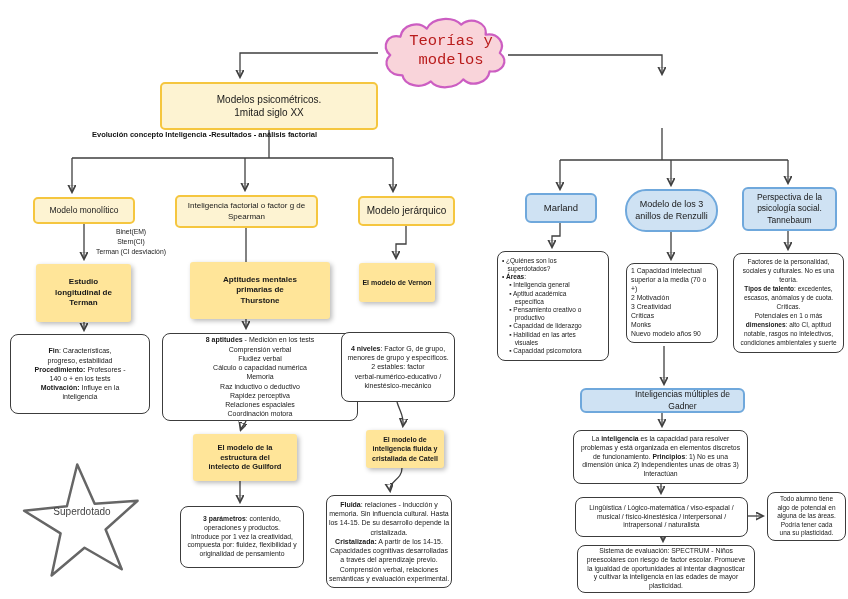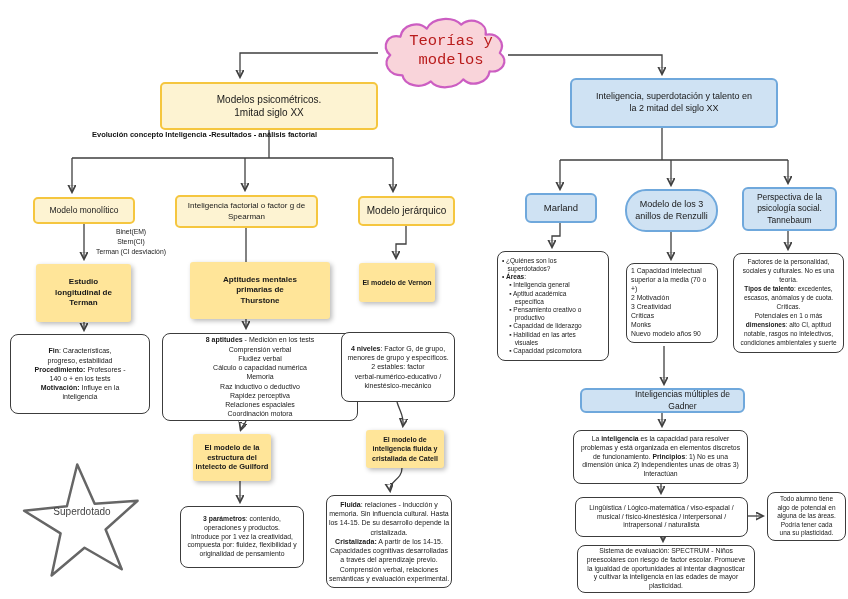--- a/index.html
+++ b/index.html
@@ -90,43 +90,41 @@
 Terman</div>
 
   <div class="box white seg" style="left:10px;top:334px;width:140px;height:80px;font-size:7px;"><div><span class="b">Fin</span><span>: Características,</span></div><div><span>progreso, estabilidad</span></div><div><span class="b">Procedimiento:</span><span> Profesores -</span></div><div><span>140 o + en los tests</span></div><div><span class="b">Motivación:</span><span> Influye en la</span></div><div><span>inteligencia</span></div></div>
 
   <div class="box yellow-solid" style="left:190px;top:262px;width:140px;height:57px;font-size:8px;">Aptitudes mentales
 primarias de
 Thurstone</div>
 
   <div class="box white seg" style="left:162px;top:333px;width:196px;height:88px;font-size:7px;"><div><span class="b">8 aptitudes</span><span> - Medición en los tests</span></div><div><span>Comprensión verbal</span></div><div><span>Fludiez verbal</span></div><div><span>Cálculo o capacidad numérica</span></div><div><span>Memoria</span></div><div><span>Raz inductivo o deductivo</span></div><div><span>Rapidez perceptiva</span></div><div><span>Relaciones espaciales</span></div><div><span>Coordinación motora</span></div></div>
 
-  <div class="box yellow-solid" style="left:193px;top:434px;width:78px;height:47px;font-size:7.5px;">El modelo de la
+  <div class="box yellow-solid" style="left:193px;top:434px;width:104px;height:47px;font-size:7.5px;">El modelo de la
 estructura del
 intelecto de Guilford</div>
 
   <div class="box white seg" style="left:180px;top:506px;width:124px;height:62px;font-size:6.8px;"><div><span class="b">3 parámetros</span><span>: contenido,</span></div><div><span>operaciones y productos.</span></div><div><span>Introduce por 1 vez la creatividad,</span></div><div><span>compuesta por: fluidez, flexibilidad y</span></div><div><span>originalidad de pensamiento</span></div></div>
 
   <div class="box yellow-solid" style="left:359px;top:263px;width:76px;height:39px;font-size:7px;">El modelo de Vernon</div>
 
   <div class="box white seg" style="left:341px;top:332px;width:114px;height:70px;font-size:7px;"><div><span class="b">4 niveles</span><span>: Factor G, de grupo,</span></div><div><span>menores de grupo y específicos.</span></div><div><span>2 estables: factor</span></div><div><span>verbal-numérico-educativo /</span></div><div><span>kinestésico-mecánico</span></div></div>
 
   <div class="box yellow-solid" style="left:366px;top:430px;width:78px;height:38px;font-size:7px;">El modelo de
 inteligencia fluida y
 cristaliada de Catell</div>
 
   <div class="box white seg" style="left:326px;top:495px;width:126px;height:93px;font-size:7px;"><div><span class="b">Fluida</span><span>: relaciones - inducción y</span></div><div><span>memoria. Sin influencia cultural. Hasta</span></div><div><span>los 14-15. De su desarrollo depende la</span></div><div><span>cristalizada.</span></div><div><span class="b">Cristalizada:</span><span> A partir de los 14-15.</span></div><div><span>Capacidades cognitivas desarrolladas</span></div><div><span>a través del aprendizaje previo.</span></div><div><span>Comprensión verbal, relaciones</span></div><div><span>semánticas y evaluación experimental.</span></div></div>
 
   <svg style="left:18px;top:460px;transform:rotate(-5deg);" width="128" height="118" viewBox="0 0 124 114">
     <polygon points="62,4 75.5,43.4 117.2,44.1 83.9,69.1 96.1,108.9 62,85 27.9,108.9 40.1,69.1 6.8,44.1 48.5,43.4" fill="#ffffff" stroke="#666666" stroke-width="2.4" stroke-linejoin="round"></polygon>
   </svg>
   <div class="box" style="left:38px;top:504px;width:88px;height:16px;font-size:10px;color:#444;">Superdotado</div>
 
-  <div class="box blue" style="left:570px;top:78px;width:208px;height:50px;font-size:9px;">Inteligencia, superdotación y talento en
-la 2 mitad del siglo XX</div>
 
   <div class="box blue" style="left:525px;top:193px;width:72px;height:30px;font-size:9.5px;">Marland</div>
 
   <div class="box blue" style="left:625px;top:189px;width:93px;height:43px;font-size:9px;border-radius:21px;">Modelo de los 3
 anillos de Renzulli</div>
 
   <div class="box blue" style="left:742px;top:187px;width:95px;height:44px;font-size:8.5px;">Perspectiva de la
 psicología social.
 Tannebaum</div>
 

